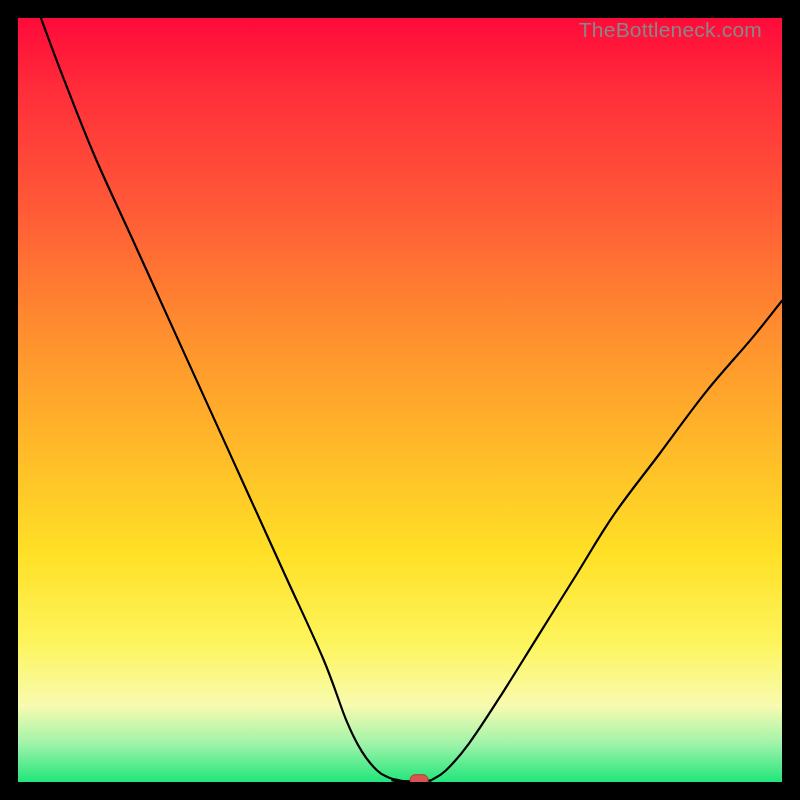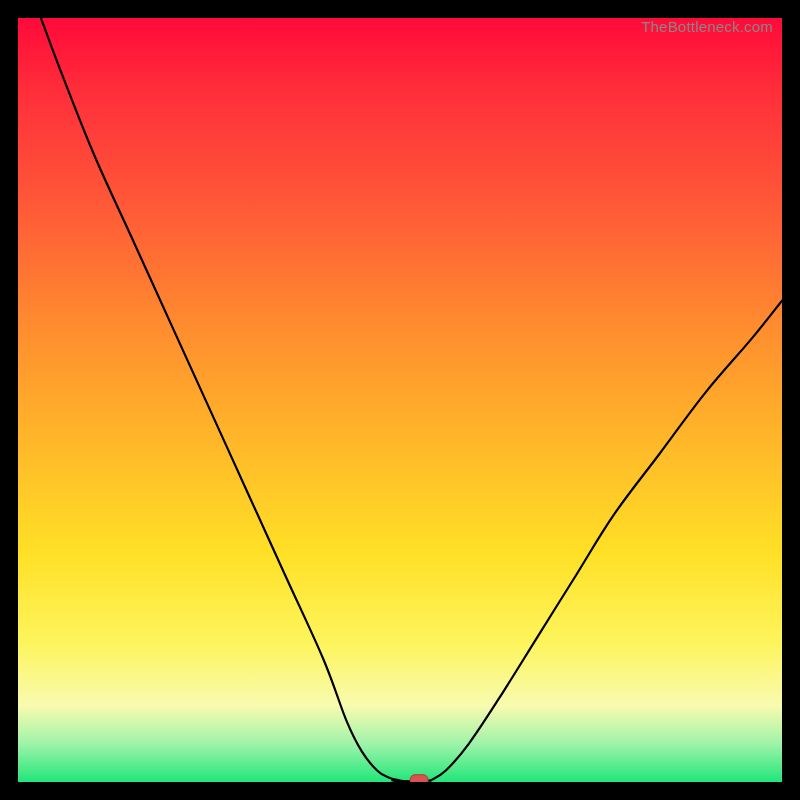--- a/index.html
+++ b/index.html
@@ -54,23 +54,23 @@
     stroke-linejoin: round;
   }
   .marker {
     fill: #d9534f;
     stroke: #b03b37;
     stroke-width: 1;
   }
   .watermark {
     position: absolute;
     top: 0px;
-    right: 9px;
+    right: 20px;
     color: #888;
-    font-size: 15px;
+    font-size: 21px;
     font-weight: 500;
     letter-spacing: 0.2px;
     user-select: none;
   }
 </style>
 </head>
 <body>
 
 <div class="frame">
   <div class="plot-area"></div>

